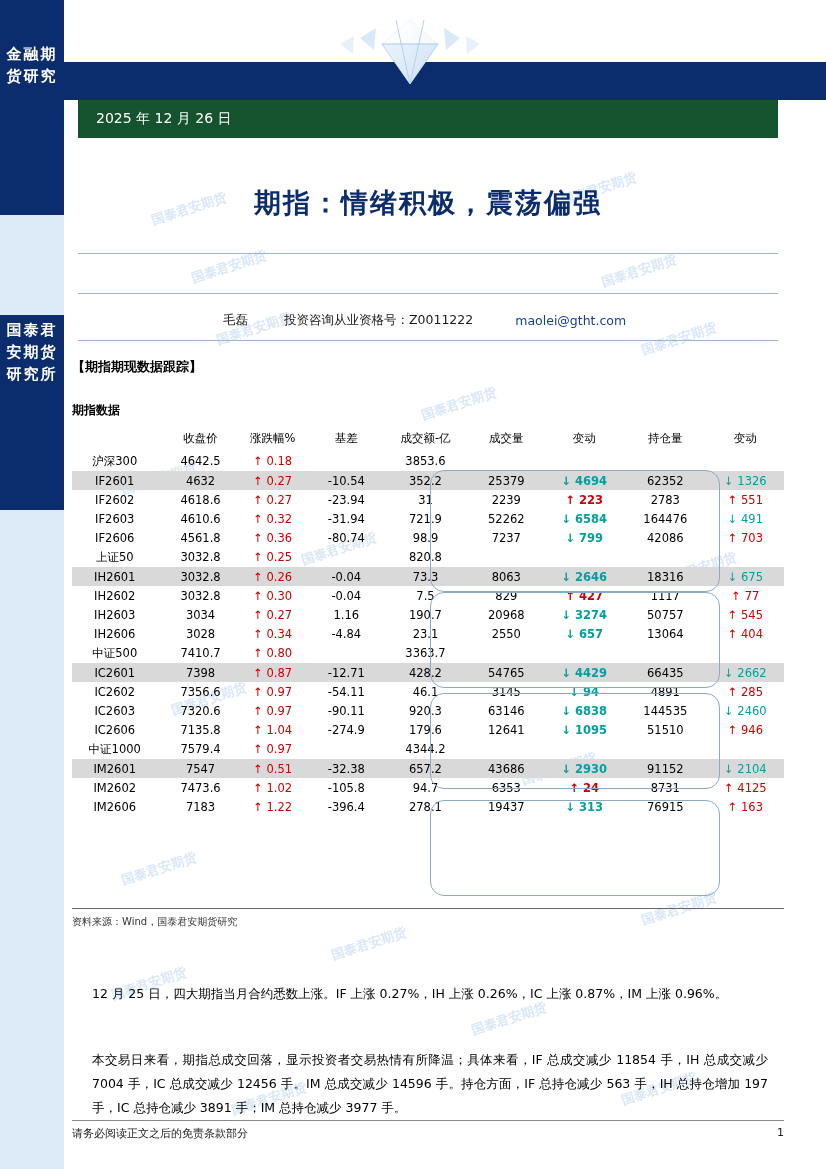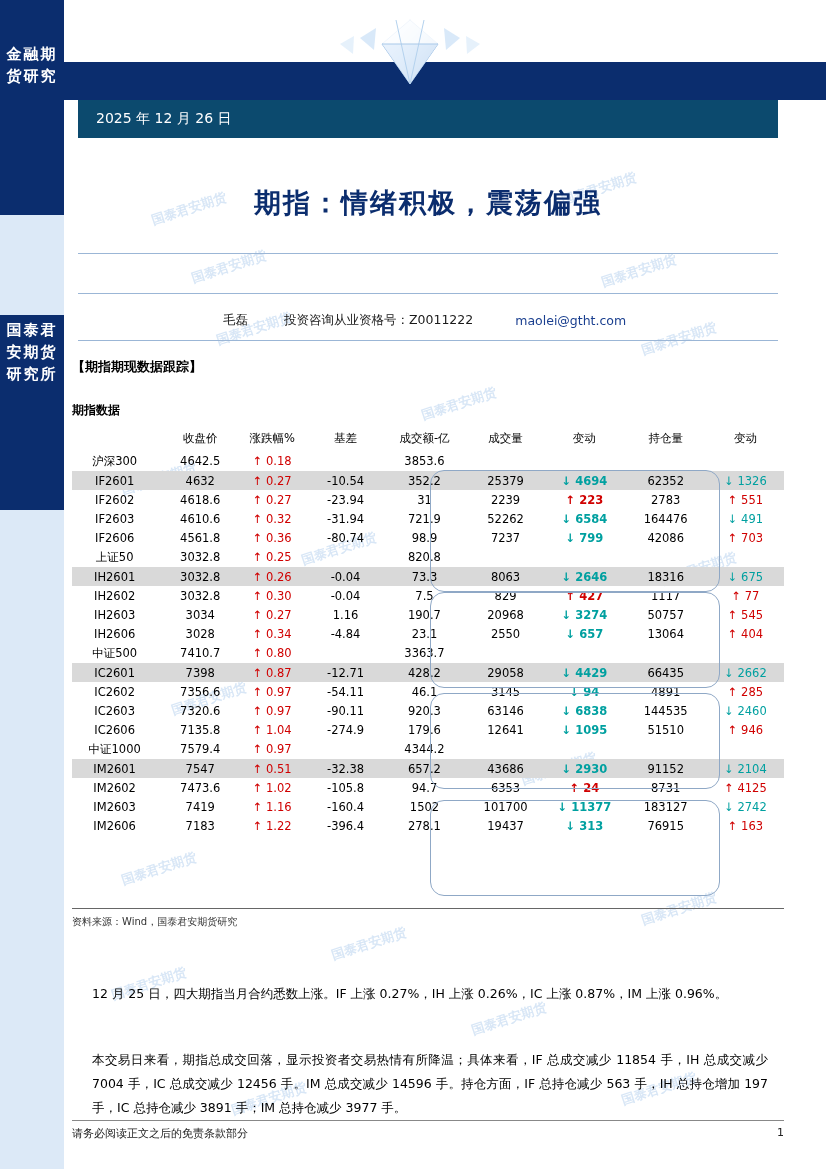--- a/index.html
+++ b/index.html
@@ -41,21 +41,21 @@
   .header-band{
     position:absolute;left:64px;top:62px;width:762px;height:38px;
     background:#0b2d6e;
   }
   .diamond-wrap{
     position:absolute;left:320px;top:10px;width:180px;height:82px;
     overflow:hidden;
   }
   .date-bar{
     position:absolute;left:78px;top:100px;width:700px;height:38px;
-    background:#0c4a6e;
+    background:#14532d;
     color:#fff;
     display:flex;align-items:center;
     padding-left:18px;
     box-sizing:border-box;
     font-size:14px;
     font-family:"DejaVu Sans", sans-serif;
   }
 
   
   .title{
@@ -384,21 +384,21 @@
             <td class="c-volchg"></td>
             <td class="c-oi"></td>
             <td class="c-oichg"></td>
           </tr>
           <tr class="shade">
             <td class="c-name">IC2601</td>
             <td class="c-close">7398</td>
             <td class="c-chg"><span class="up">↑ 0.87</span></td>
             <td class="c-basis">-12.71</td>
             <td class="c-amt">428.2</td>
-            <td class="c-vol">29058</td>
+            <td class="c-vol">54765</td>
             <td class="c-volchg"><span class="dn">↓ 4429</span></td>
             <td class="c-oi">66435</td>
             <td class="c-oichg"><span class="dn">↓ 2662</span></td>
           </tr>
           <tr>
             <td class="c-name">IC2602</td>
             <td class="c-close">7356.6</td>
             <td class="c-chg"><span class="up">↑ 0.97</span></td>
             <td class="c-basis">-54.11</td>
             <td class="c-amt">46.1</td>
@@ -456,31 +456,20 @@
             <td class="c-close">7473.6</td>
             <td class="c-chg"><span class="up">↑ 1.02</span></td>
             <td class="c-basis">-105.8</td>
             <td class="c-amt">94.7</td>
             <td class="c-vol">6353</td>
             <td class="c-volchg"><span class="up">↑ 24</span></td>
             <td class="c-oi">8731</td>
             <td class="c-oichg"><span class="up">↑ 4125</span></td>
           </tr>
           <tr>
-            <td class="c-name">IM2603</td>
-            <td class="c-close">7419</td>
-            <td class="c-chg"><span class="up">↑ 1.16</span></td>
-            <td class="c-basis">-160.4</td>
-            <td class="c-amt">1502</td>
-            <td class="c-vol">101700</td>
-            <td class="c-volchg"><span class="dn">↓ 11377</span></td>
-            <td class="c-oi">183127</td>
-            <td class="c-oichg"><span class="dn">↓ 2742</span></td>
-          </tr>
-          <tr>
             <td class="c-name">IM2606</td>
             <td class="c-close">7183</td>
             <td class="c-chg"><span class="up">↑ 1.22</span></td>
             <td class="c-basis">-396.4</td>
             <td class="c-amt">278.1</td>
             <td class="c-vol">19437</td>
             <td class="c-volchg"><span class="dn">↓ 313</span></td>
             <td class="c-oi">76915</td>
             <td class="c-oichg"><span class="up">↑ 163</span></td>
           </tr>

